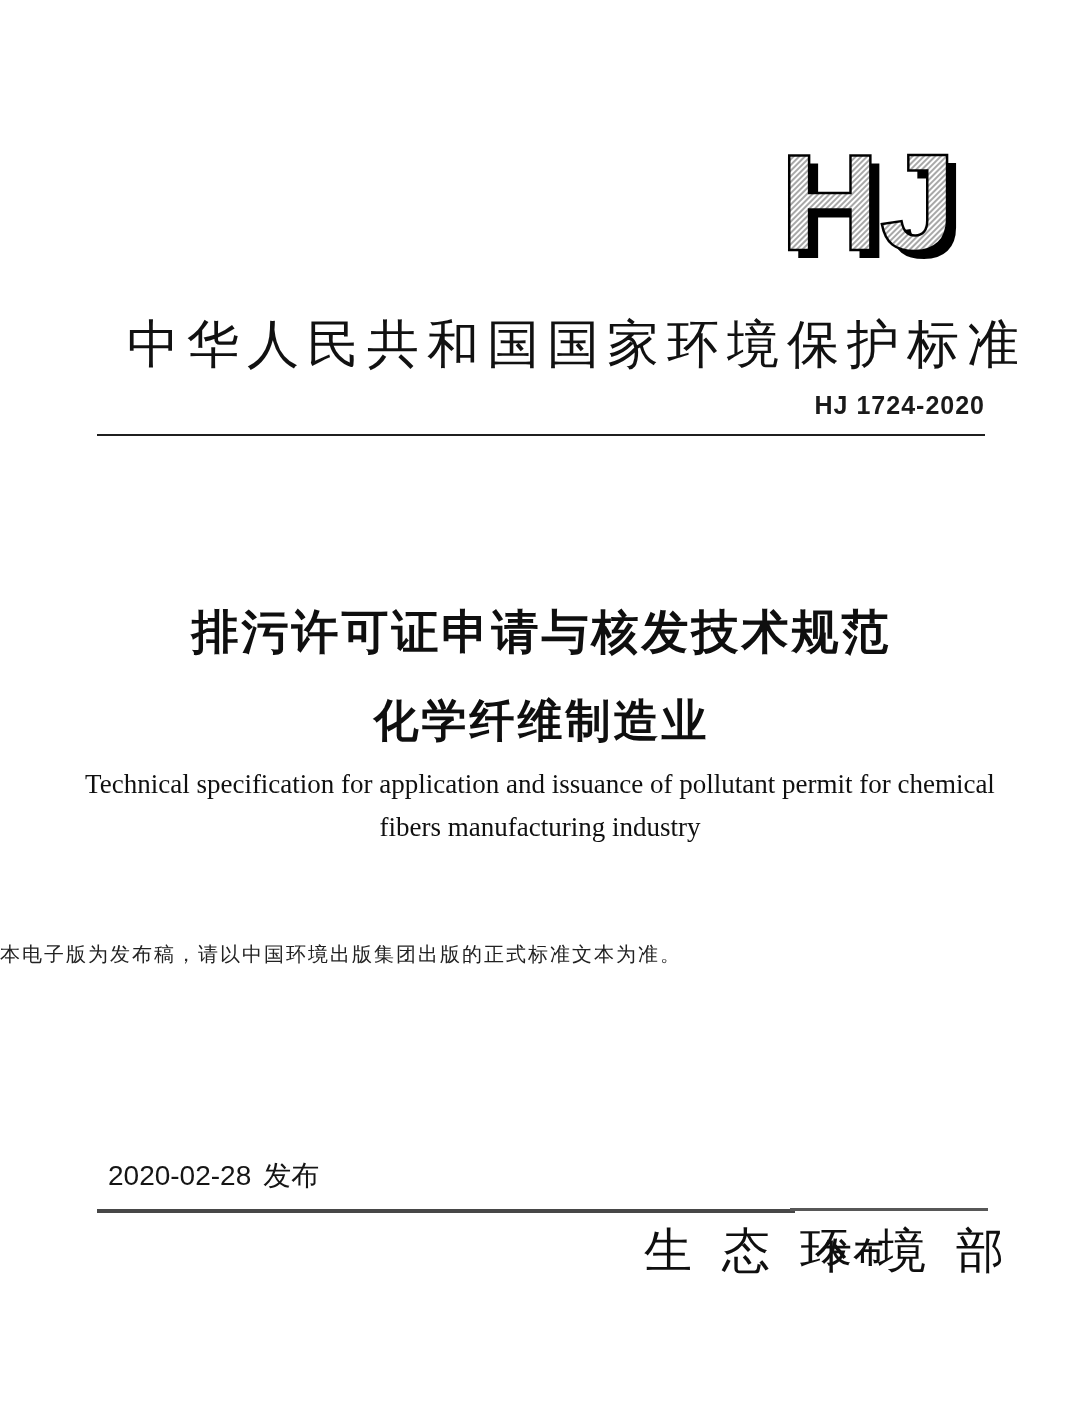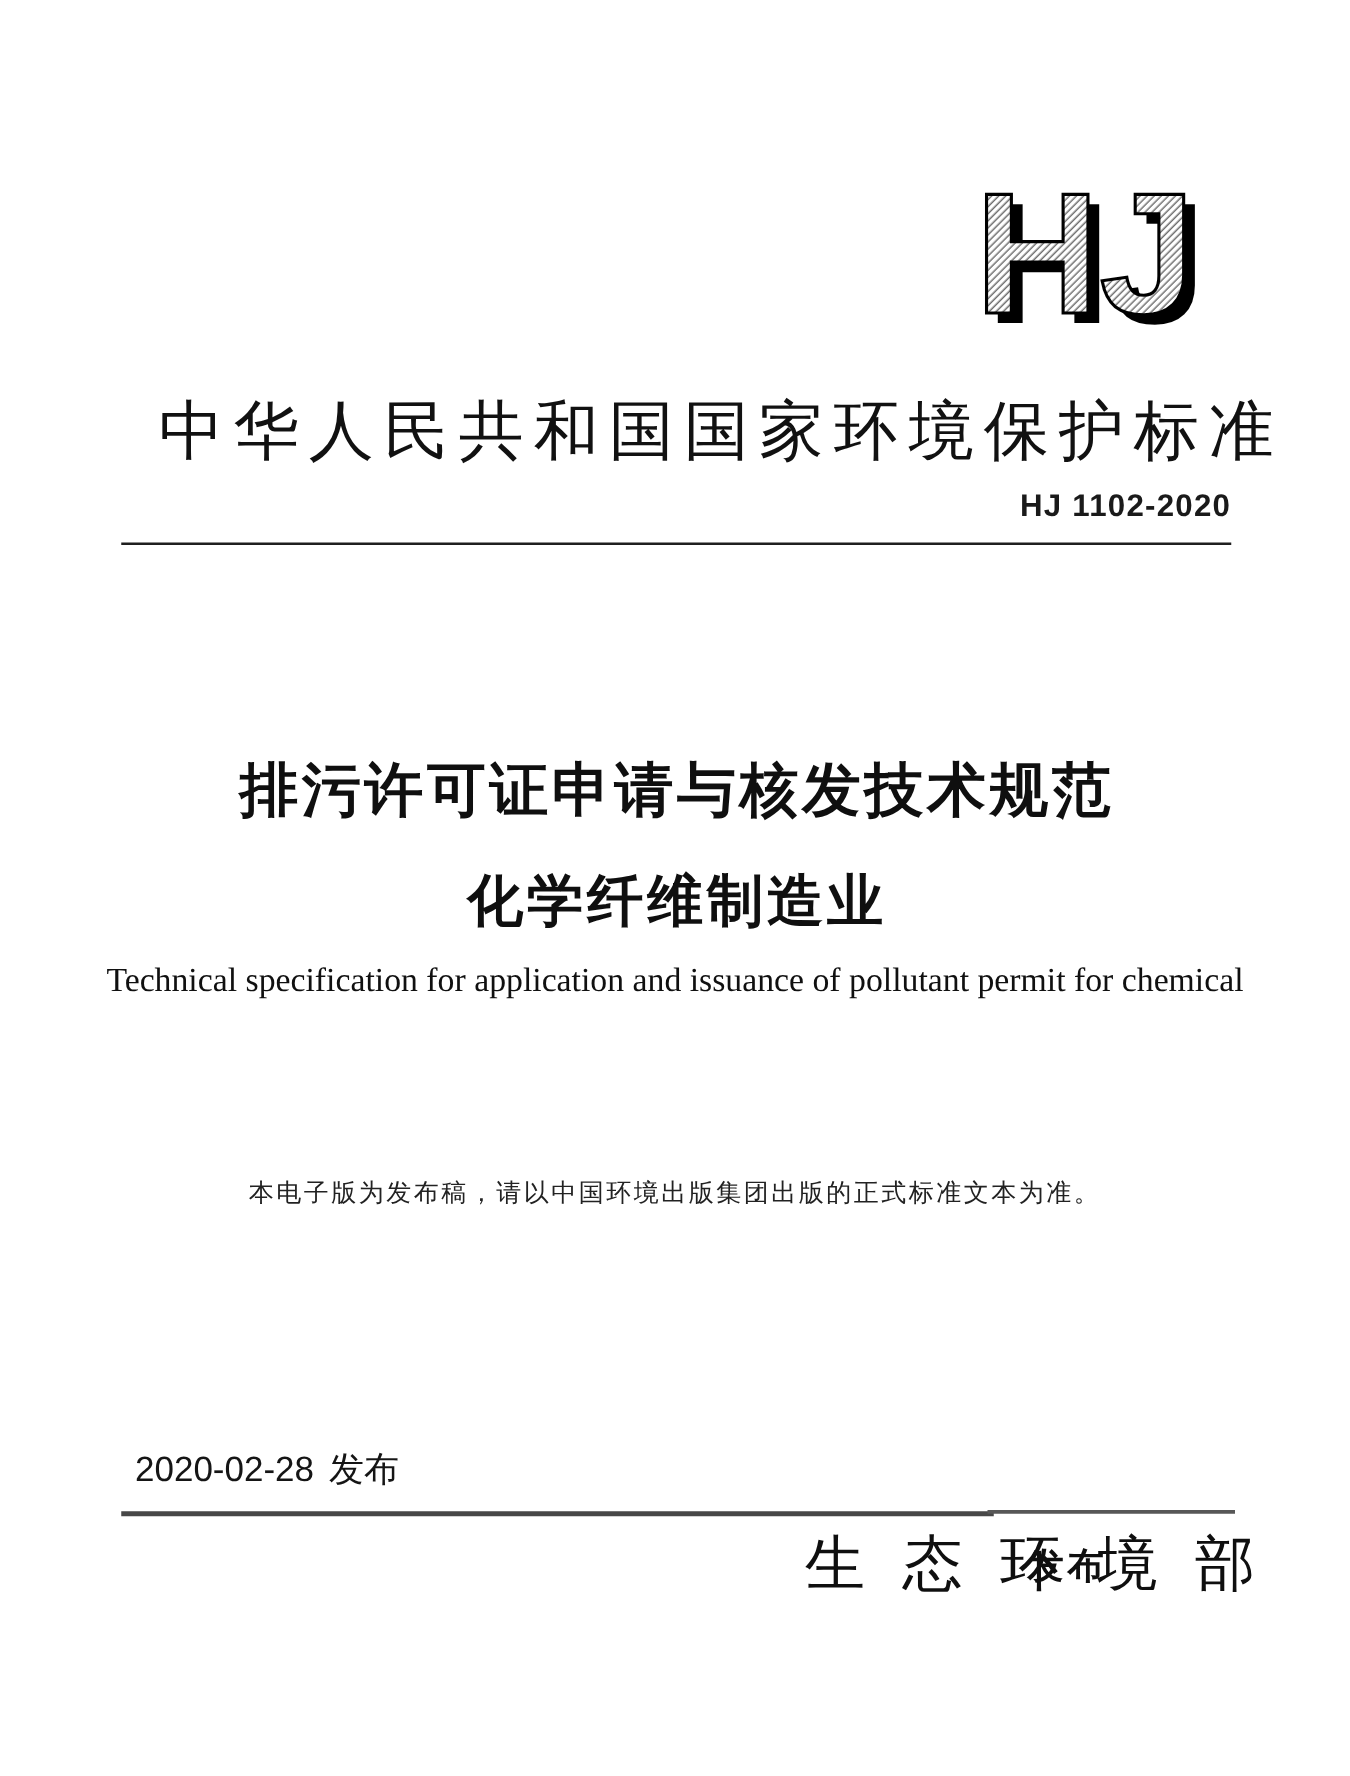--- a/index.html
+++ b/index.html
@@ -50,21 +50,21 @@
     position: absolute; left: 0; width: 100%;
     text-align: center; font-family: "Liberation Serif", serif;
     font-size: 27px; font-weight: 400; color: #101010; white-space: nowrap;
   }
   .title-en-1 { top: 769px; }
   .title-en-2 { top: 812px; }
 
   
   .notice {
     position: absolute; top: 941px; left: 0; width: 100%;
-    text-align: center; font-family: "Liberation Serif", serif;
+    font-family: "Liberation Serif", serif;
     font-size: 20px; letter-spacing: 2px; color: #222222; white-space: nowrap;
   }
 
   
   .dates {
     position: absolute; top: 1157px; left: 108px; right: 95px;
     display: flex; justify-content: space-between;
     font-size: 28px; font-weight: 500; color: #151515; white-space: nowrap;
   }
   .date-label { margin-left: 12px; }
@@ -96,28 +96,29 @@
         <rect width="4" height="4" fill="#ffffff"></rect>
         <line x1="1" y1="0" x2="1" y2="4" stroke="#6e6e6e" stroke-width="1.2"></line>
       </pattern>
     </defs>
     <text class="logo-shadow" x="9" y="112">HJ</text>
     <text class="logo-face" x="0" y="104">HJ</text>
   </svg>
 
   <div class="header-title">中华人民共和国国家环境保护标准</div>
 
-  <div class="std-number">HJ 1102-2020</div>
+  <div class="std-number">HJ 1724-2020</div>
 
   <div class="header-rule"></div>
 
   <div class="title-zh-1">排污许可证申请与核发技术规范</div>
   <div class="title-zh-2">化学纤维制造业</div>
 
   <div class="title-en title-en-1">Technical specification for application and issuance of pollutant permit for chemical</div>
+  <div class="title-en title-en-2">fibers manufacturing industry</div>
 
   <div class="notice">本电子版为发布稿，请以中国环境出版集团出版的正式标准文本为准。</div>
 
   <div class="dates">
     <span>
       <span>2020-02-28</span><span class="date-label">发布</span>
     </span>
   </div>
 
   <div class="footer-rule-a"></div>

